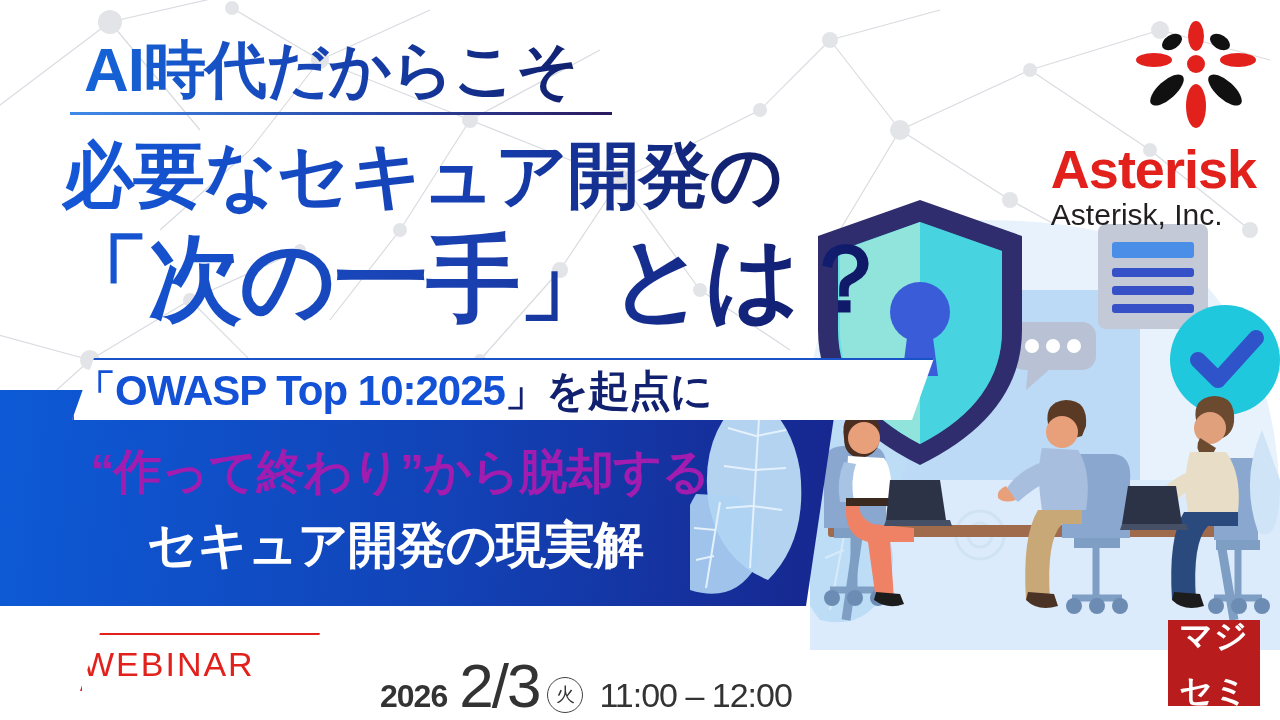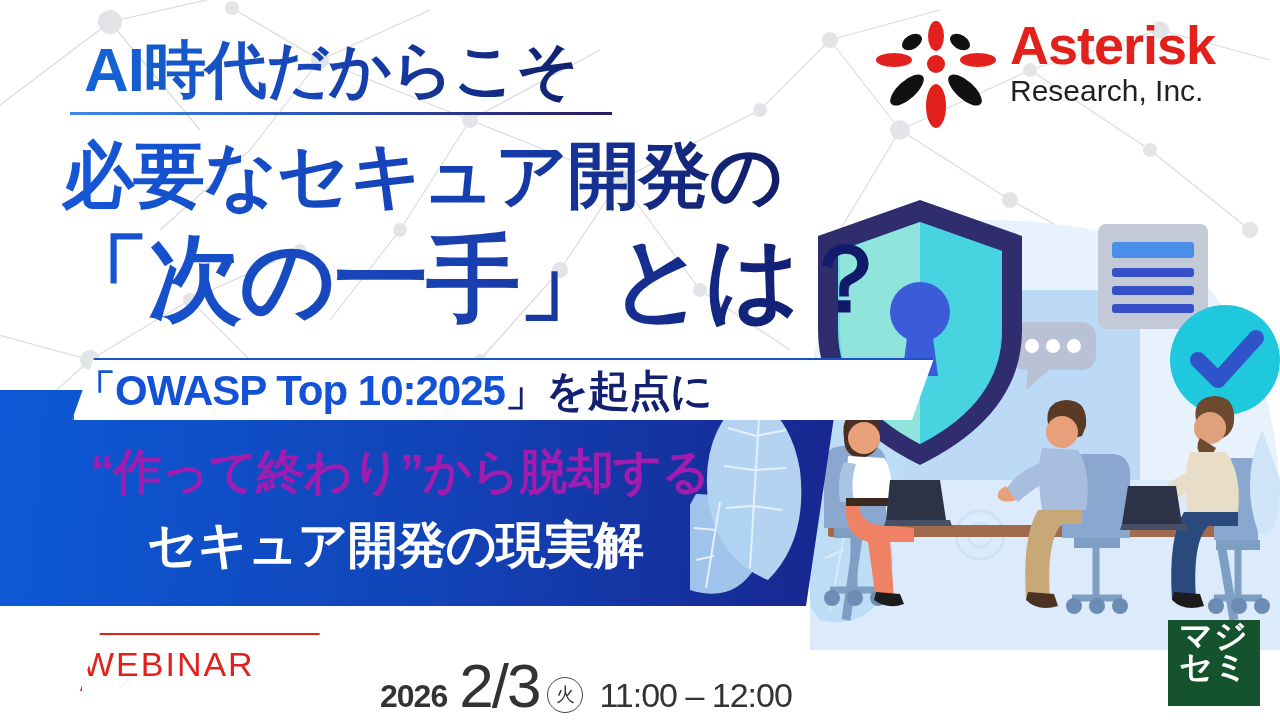--- a/index.html
+++ b/index.html
@@ -11,21 +11,21 @@
   }
   #banner{position:absolute;inset:0;width:1280px;height:720px;overflow:hidden;background:#fff;}
 
   
   .bg-net{position:absolute;left:0;top:0;width:1280px;height:720px;pointer-events:none;}
 
   
   .illus{position:absolute;right:0;top:180px;width:470px;height:470px;}
 
   
-  .logo{position:absolute;left:876px;top:18px;width:380px;height:120px;display:flex;align-items:flex-start;gap:14px;}
+  .logo{position:absolute;left:876px;top:18px;width:380px;height:120px;display:flex;align-items:flex-end;gap:14px;flex-direction:column;}
   .logo-mark{width:120px;height:110px;flex:0 0 auto;}
   .logo-txt{display:flex;flex-direction:column;align-items:flex-start;line-height:1;}
   .logo-name{font-size:54px;font-weight:700;color:#e2211c;letter-spacing:-1px;}
   .logo-sub{font-size:30px;font-weight:400;color:#231f20;margin-top:4px;letter-spacing:0px;}
 
   
   .kicker{
     position:absolute;left:72px;top:28px;
     font-size:62px;font-weight:800;letter-spacing:-1px;
     background:linear-gradient(90deg,#1565d8 0%,#1746b8 45%,#11206e 100%);
@@ -91,22 +91,22 @@
   .d-year{font-size:32px;font-weight:700;color:#333;letter-spacing:-1px;margin-left:28px;}
   .d-md{font-size:62px;font-weight:400;color:#333;margin-left:12px;letter-spacing:-2px;}
   .d-dow{
     display:inline-flex;align-items:center;justify-content:center;
     width:34px;height:34px;border:1.5px solid #444;border-radius:50%;
     font-size:19px;color:#333;margin-left:8px;position:relative;top:-6px;
   }
   .d-time{font-size:34px;font-weight:400;color:#333;margin-left:16px;letter-spacing:-1px;margin-top:48px;}
 
   .majisemi{
-    position:absolute;left:1168px;top:620px;width:92px;height:86px;background:#14532d;
-    display:flex;flex-direction:column;align-items:center;justify-content:flex-start;
+    position:absolute;left:1168px;top:620px;width:92px;height:86px;background:#b91c1c;
+    display:flex;flex-direction:column;align-items:center;justify-content:space-between;
     line-height:0.95;
   }
   .majisemi span{color:#fff;font-size:33px;font-weight:700;letter-spacing:1px;}
 </style>
 </head>
 <body>
 
 <div id="banner">
 
   <svg class="bg-net" viewBox="0 0 1280 720">
@@ -310,21 +310,21 @@
       <ellipse cx="18" cy="42" rx="18" ry="7" fill="#e2211c"></ellipse>
       <ellipse cx="102" cy="42" rx="18" ry="7" fill="#e2211c"></ellipse>
       <ellipse cx="36" cy="24" rx="11" ry="7" fill="#111" transform="rotate(-32 36 24)"></ellipse>
       <ellipse cx="84" cy="24" rx="11" ry="7" fill="#111" transform="rotate(32 84 24)"></ellipse>
       <ellipse cx="31" cy="72" rx="21" ry="9" fill="#111" transform="rotate(-42 31 72)"></ellipse>
       <ellipse cx="89" cy="72" rx="21" ry="9" fill="#111" transform="rotate(42 89 72)"></ellipse>
       <circle cx="60" cy="46" r="9" fill="#e2211c"></circle>
     </svg>
     <div class="logo-txt">
       <div class="logo-name">Asterisk</div>
-      <div class="logo-sub">Research, Inc.</div>
+      <div class="logo-sub">Asterisk, Inc.</div>
     </div>
   </div>
 
   <div class="webinar-badge">
     <span>WEBINAR</span>
   </div>
 
   <div class="dateline">
     <span class="d-year">2026</span>
     <span class="d-md">2/3</span>

